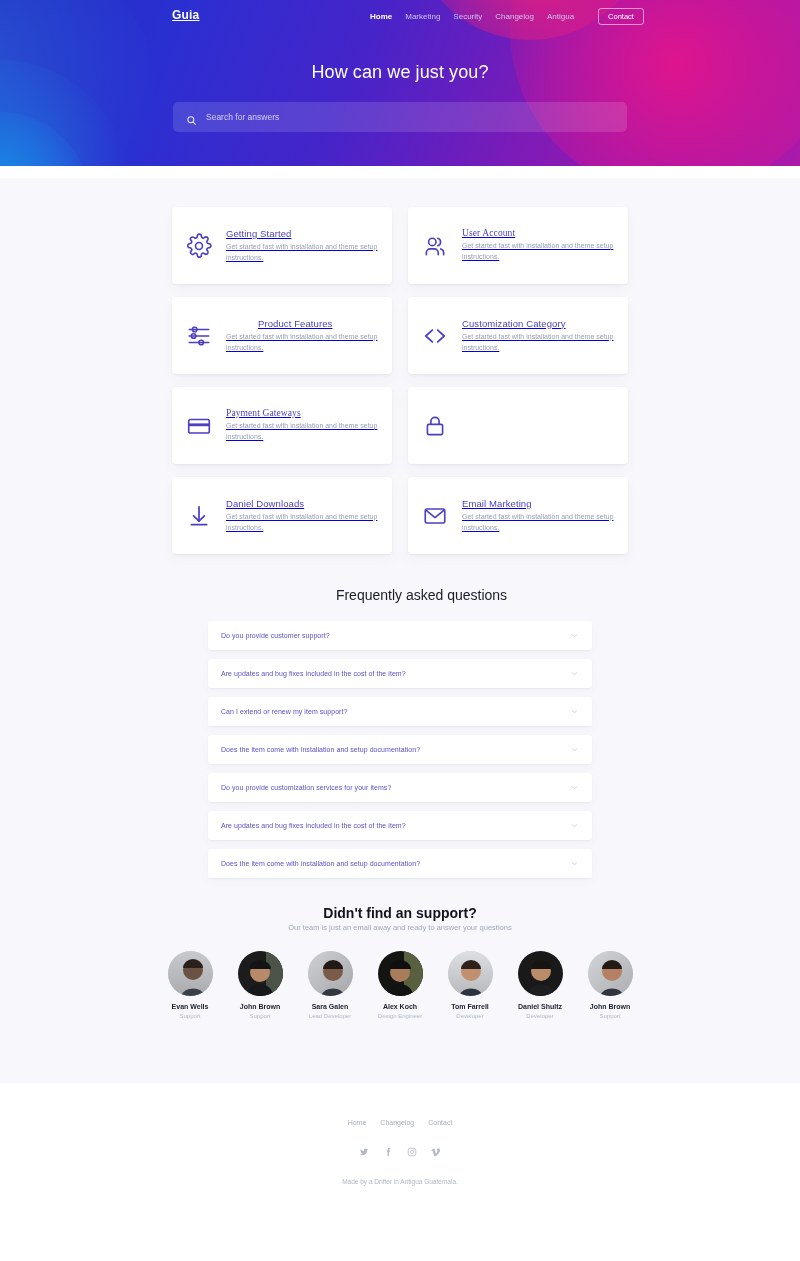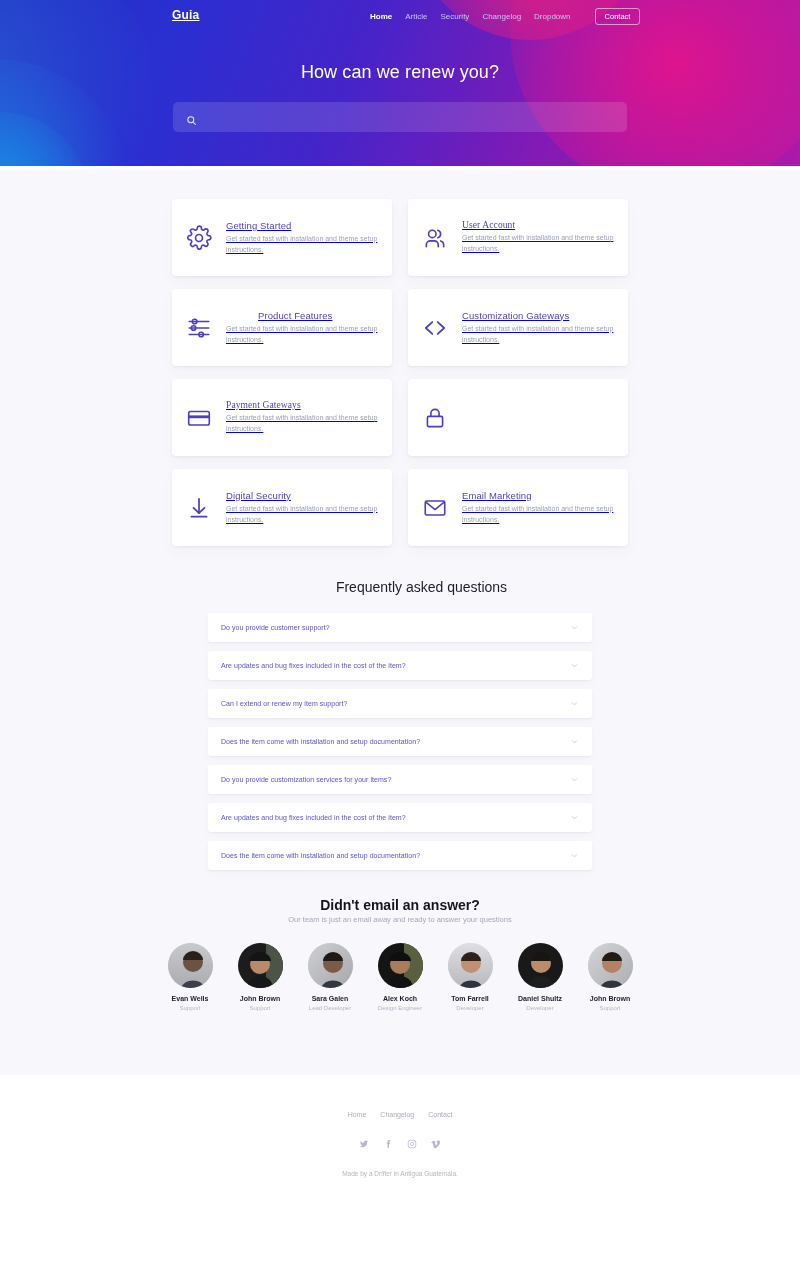--- a/index.html
+++ b/index.html
@@ -105,21 +105,21 @@
     font-size: 8.5px;
     font-family: "Liberation Sans", sans-serif;
   }
   .search-input::placeholder { color: rgba(255,255,255,0.72); }
 
   
   .main { width: 800px; background: #f8f8fc; padding-bottom: 4px; }
 
   .cards {
     width: 456px;
-    margin: 4px auto;
+    margin: 12px auto;
     padding-top: 29px;
     display: grid;
     grid-template-columns: 220px 220px;
     column-gap: 16px;
     row-gap: 13px;
   }
   .card {
     background: #ffffff;
     border-radius: 4px;
     height: 77px;
@@ -238,37 +238,38 @@
   <div class="blob blob-b"></div>
   <div class="blob blob-c"></div>
   <div class="blob blob-e"></div>
   <div class="blob blob-d"></div>
   <div class="blob blob-f"></div>
 
   <nav class="nav">
     <a class="brand" href="#">Guia</a>
     <div class="nav-links">
       <a class="nav-link active" href="#">Home</a>
-      <a class="nav-link" href="#">Article</a>
+      <a class="nav-link" href="#">Marketing</a>
       <a class="nav-link" href="#">Security</a>
       <a class="nav-link" href="#">Changelog</a>
-      <a class="nav-link" href="#">Dropdown</a>
+      <a class="nav-link" href="#">Antigua</a>
       <button class="contact-btn">Contact</button>
     </div>
   </nav>
 
-  <h1 class="hero-title">How can we renew you?</h1>
+  <h1 class="hero-title">How can we just you?</h1>
 
   <div class="search-wrap">
     <span class="search-icon">
       <svg viewBox="0 0 24 24" fill="none" stroke="#ffffff" stroke-width="2.2" stroke-linecap="round">
         <circle cx="10.5" cy="10.5" r="6.5"></circle>
         <line x1="15.5" y1="15.5" x2="20.5" y2="20.5"></line>
       </svg>
     </span>
+    <input class="search-input" type="text" placeholder="Search for answers" style="">
   </div>
 </header>
 
 <main class="main">
 
   <section class="cards">
 
     <a class="card" href="#">
       <span class="card-icon">
         <svg viewBox="0 0 24 24" fill="none" stroke="currentColor" stroke-width="1.5" stroke-linecap="round" stroke-linejoin="round">
@@ -315,21 +316,21 @@
     </a>
 
     <a class="card" href="#">
       <span class="card-icon">
         <svg viewBox="0 0 24 24" fill="none" stroke="currentColor" stroke-width="1.6" stroke-linecap="round" stroke-linejoin="round">
           <polyline points="9.5,6.5 3.5,12 9.5,17.5"></polyline>
           <polyline points="14.5,6.5 20.5,12 14.5,17.5"></polyline>
         </svg>
       </span>
       <span class="card-body">
-        <span class="card-title" style="display: block;">Customization Gateways</span>
+        <span class="card-title" style="display: block;">Customization Category</span>
         <span class="card-desc" style="display: block;">Get started fast with installation and theme setup instructions.</span>
       </span>
     </a>
 
     <a class="card" href="#">
       <span class="card-icon">
         <svg viewBox="0 0 24 24" fill="none" stroke="currentColor" stroke-width="1.5" stroke-linejoin="round">
           <rect x="2.5" y="6" width="19" height="12.5" rx="1.6"></rect>
           <rect x="2.5" y="9.6" width="19" height="2.6" fill="currentColor" stroke="none"></rect>
         </svg>
@@ -351,21 +352,21 @@
 
     <a class="card" href="#">
       <span class="card-icon">
         <svg viewBox="0 0 24 24" fill="none" stroke="currentColor" stroke-width="1.6" stroke-linecap="round" stroke-linejoin="round">
           <line x1="12" y1="3.5" x2="12" y2="16.5"></line>
           <polyline points="7,11.8 12,16.8 17,11.8"></polyline>
           <line x1="5" y1="20" x2="19" y2="20"></line>
         </svg>
       </span>
       <span class="card-body">
-        <span class="card-title" style="display: block;">Digital Security</span>
+        <span class="card-title" style="display: block;">Daniel Downloads</span>
         <span class="card-desc" style="display: block;">Get started fast with installation and theme setup instructions.</span>
       </span>
     </a>
 
     <a class="card" href="#">
       <span class="card-icon">
         <svg viewBox="0 0 24 24" fill="none" stroke="currentColor" stroke-width="1.5" stroke-linejoin="round">
           <rect x="3" y="5.5" width="18" height="13" rx="1.4"></rect>
           <polyline points="3.6,6.6 12,13.4 20.4,6.6"></polyline>
         </svg>
@@ -442,21 +443,21 @@
           <svg viewBox="0 0 24 24" fill="none" stroke="currentColor" stroke-width="2.4" stroke-linecap="round" stroke-linejoin="round">
               <polyline points="6,9.5 12,15.5 18,9.5"></polyline>
             </svg>
         </span>
       </div>
 
     </div>
   </section>
 
   <section>
-    <h2 class="team-heading">Didn't email an answer?</h2>
+    <h2 class="team-heading">Didn't find an support?</h2>
     <p class="team-sub">Our team is just an email away and ready to answer your questions</p>
 
     <div class="team-row">
 
       <div class="member">
         <div class="avatar">
           <svg viewBox="0 0 45 45">
               <defs>
                 <linearGradient id="g0" x1="0" y1="0" x2="0" y2="1">
                   <stop offset="0" stop-color="#c9cacd"></stop>

